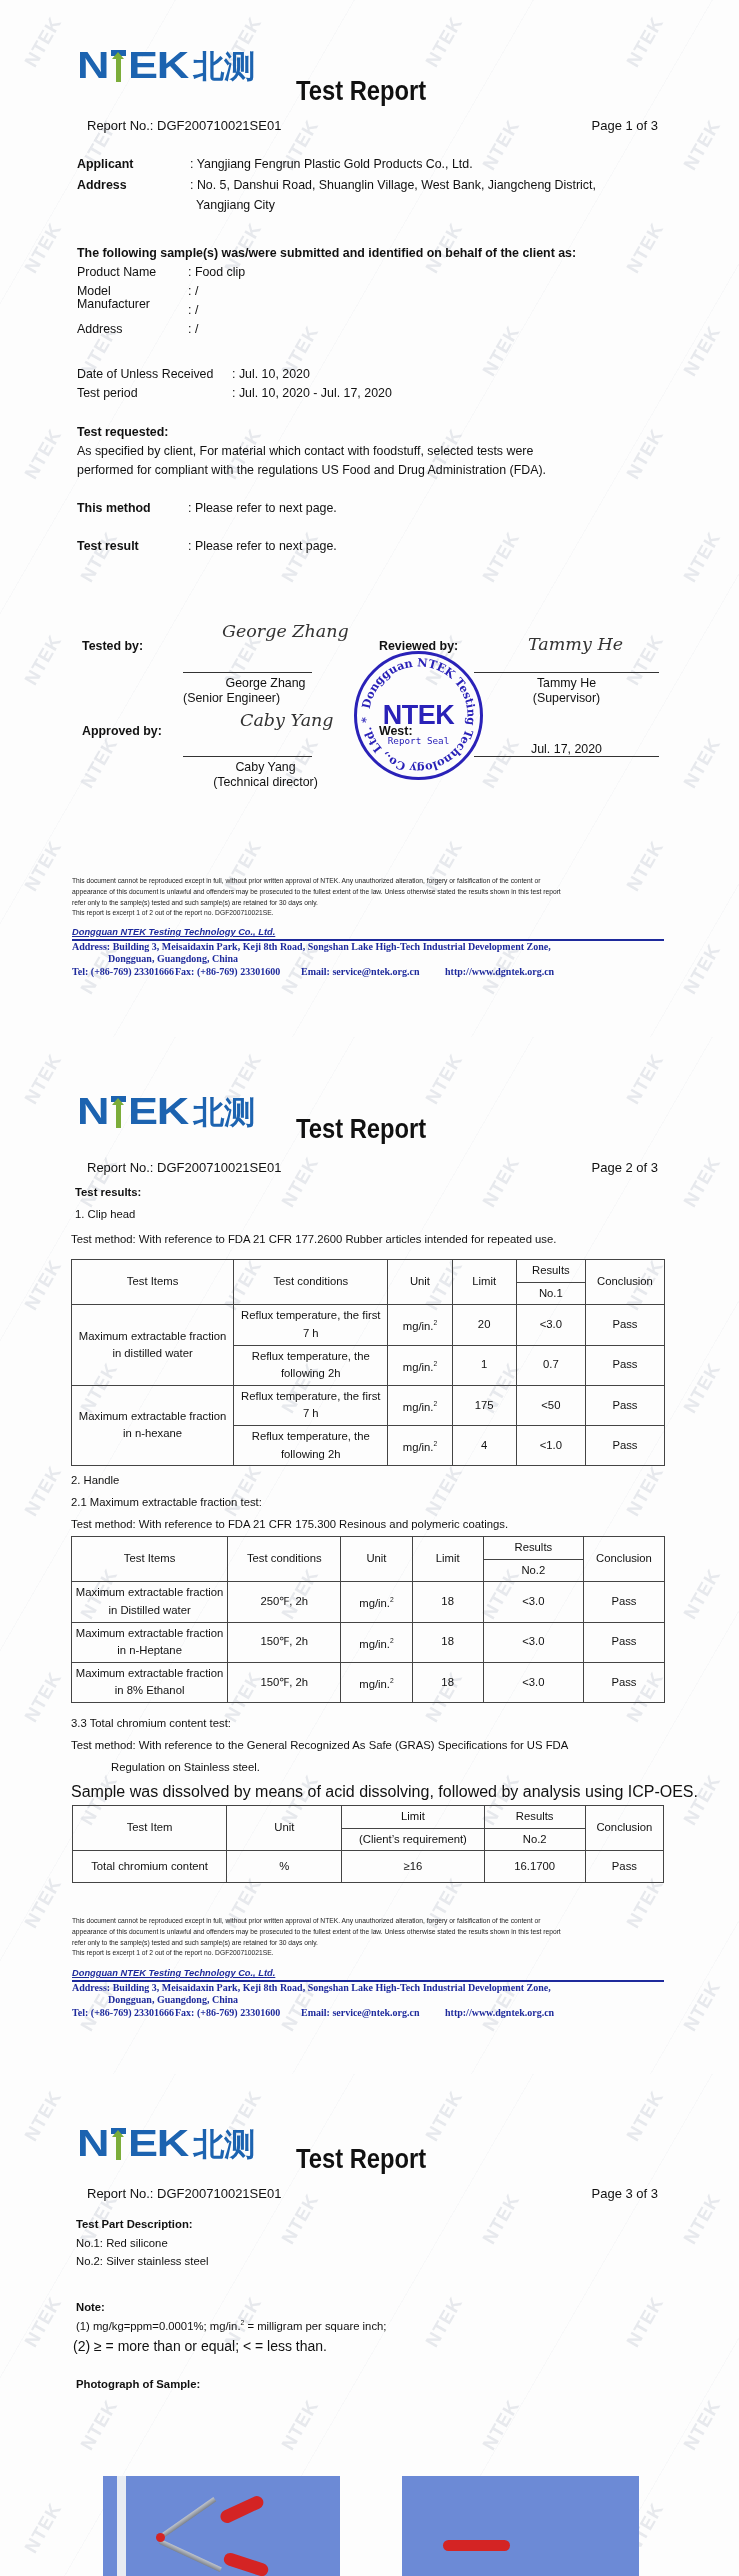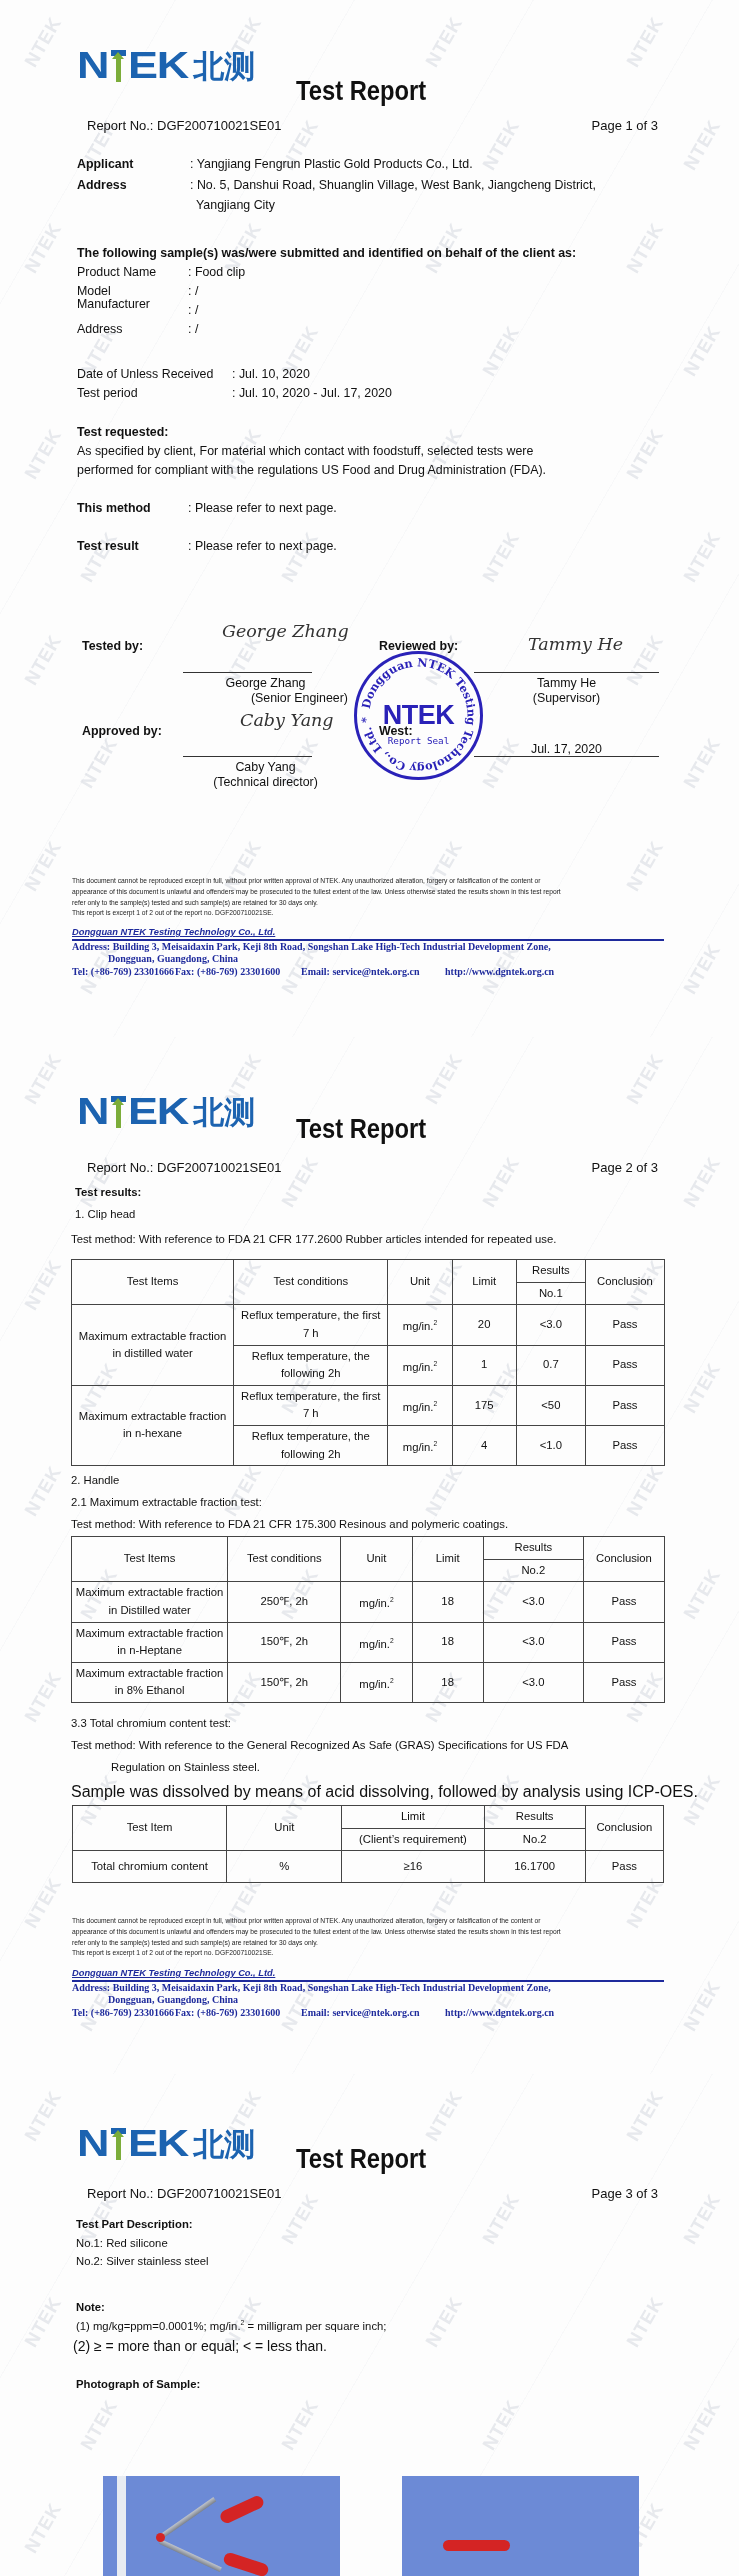--- a/index.html
+++ b/index.html
@@ -128,21 +128,21 @@
 
   <div class="abs bold t25" style="left:77px;top:501px">This method</div>
   <div class="abs t25" style="left:188px;top:501px">: Please refer to next page.</div>
   <div class="abs bold t25" style="left:77px;top:539px">Test result</div>
   <div class="abs t25" style="left:188px;top:539px">: Please refer to next page.</div>
 
   <div class="abs bold t25" style="left:82px;top:639px">Tested by:</div>
   <div class="abs sig" style="left:222px;top:621px">George Zhang</div>
   <div class="line" style="left:183px;top:672px;width:129px"></div>
   <div class="abs t25" style="left:183px;width:165px;text-align:center;top:676px">George Zhang</div>
-  <div class="abs t25" style="left:183px;width:165px;text-align:right;top:691px">(Senior Engineer)</div>
+  <div class="abs t25" style="left:183px;width:165px;text-align:left;top:691px">(Senior Engineer)</div>
 
   <div class="abs bold t25" style="left:379px;top:639px">Reviewed by:</div>
   <div class="abs sig" style="left:528px;top:634px">Tammy He</div>
   <div class="line" style="left:474px;top:672px;width:185px"></div>
   <div class="abs t25" style="left:474px;width:185px;text-align:center;top:676px">Tammy He</div>
   <div class="abs t25" style="left:474px;width:185px;text-align:center;top:691px">(Supervisor)</div>
 
   <div class="abs bold t25" style="left:82px;top:724px">Approved by:</div>
   <div class="abs sig" style="left:240px;top:710px">Caby Yang</div>
   <div class="line" style="left:183px;top:756px;width:129px"></div>

